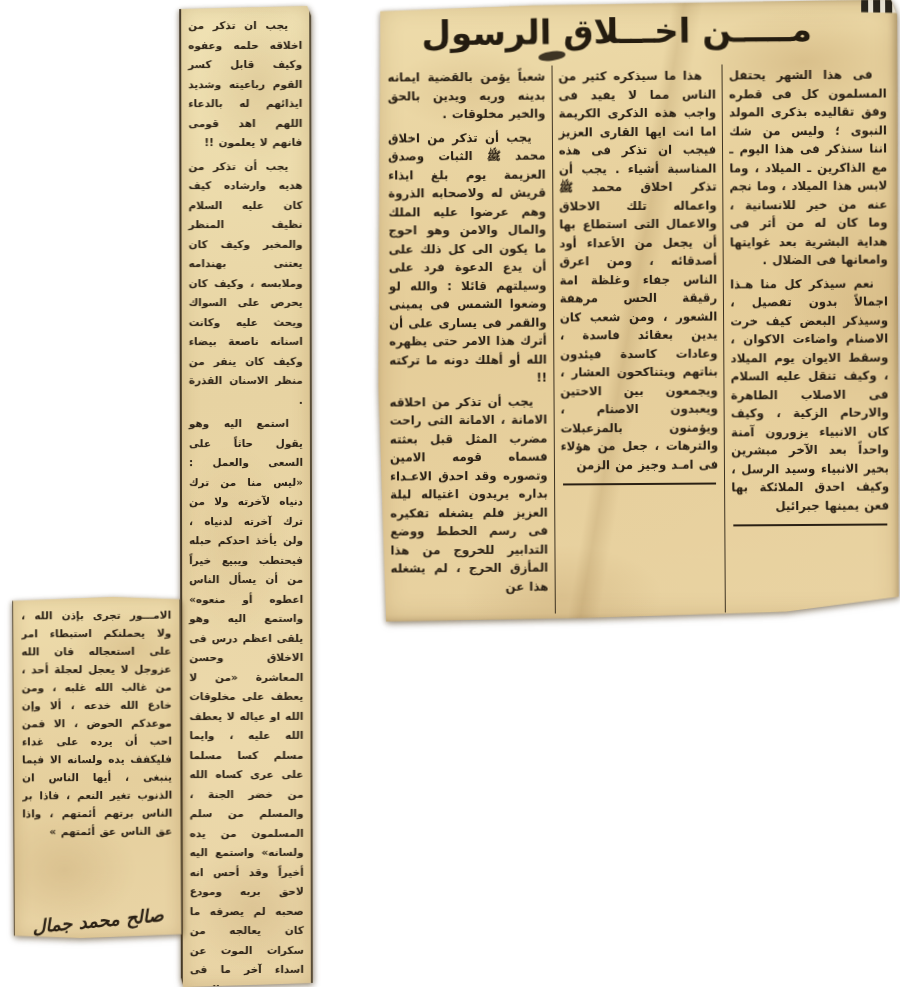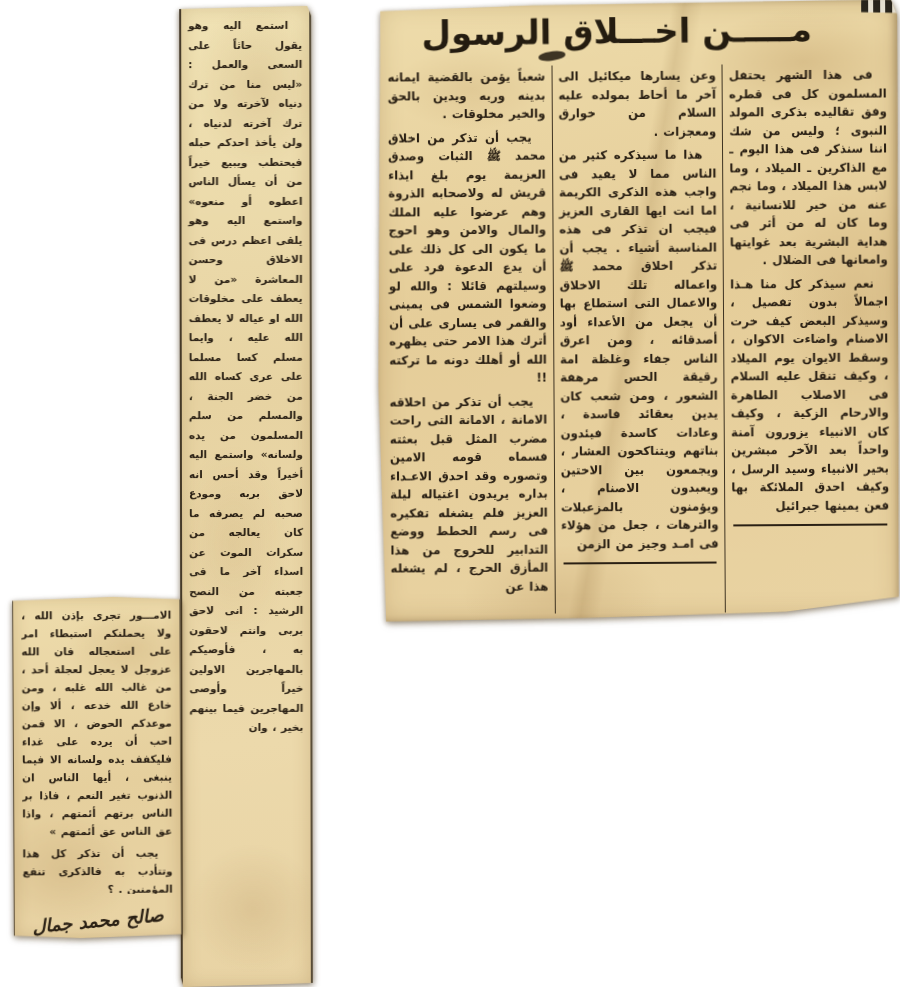--- a/index.html
+++ b/index.html
@@ -102,47 +102,47 @@
       <div class="cols">
         <div class="col">
           <div>
               <p class="para" dir="rtl" lang="ar">فى هذا الشهر يحتفل المسلمون كل فى قطره وفق تقاليده بذكرى المولد النبوى ؛ وليس من شك اننا سنذكر فى هذا اليوم ـ مع الذاكرين ـ الميلاد ، وما لابس هذا الميلاد ، وما نجم عنه من خير للانسانية ، وما كان له من أثر فى هداية البشرية بعد غوايتها وامعانها فى الضلال .</p>
               <p class="para" dir="rtl" lang="ar">نعم سيذكر كل منا هـذا اجمالاً بدون تفصيل ، وسيذكر البعض كيف خرت الاصنام واضاءت الاكوان ، وسقط الايوان يوم الميلاد ، وكيف تنقل عليه السلام فى الاصلاب الطاهرة والارحام الزكية ، وكيف كان الانبياء يزورون آمنة واحداً بعد الآخر مبشرين بخير الانبياء وسيد الرسل ، وكيف احدق الملائكة بها فعن يمينها جبرائيل</p>
             </div>
           <div class="endrule"></div>
         </div>
         <div class="col middle">
           <div>
-              <p class="para cont" dir="rtl" lang="ar">وعن يسارها ميكائيل الى آخر ما أحاط بمولده عليه السلام من خوارق ومعجزات .</p>
               <p class="para" dir="rtl" lang="ar">هذا ما سيذكره كثير من الناس مما لا يفيد فى واجب هذه الذكرى الكريمة اما انت ايها القارى العزيز فيجب ان تذكر فى هذه المناسبة أشياء . يجب أن تذكر اخلاق محمد ﷺ واعماله تلك الاخلاق والاعمال التى استطاع بها أن يجعل من الأعداء أود أصدقائه ، ومن اعرق الناس جفاء وغلظة امة رقيقة الحس مرهفة الشعور ، ومن شعب كان يدين بعقائد فاسدة ، وعادات كاسدة فيئدون بناتهم ويتناكحون العشار ، ويجمعون بين الاختين ويعبدون الاصنام ، ويؤمنون بالمزعبلات والترهات ، جعل من هؤلاء فى امـد وجيز من الزمن</p>
             </div>
           <div class="endrule"></div>
         </div>
         <div class="col">
           <div>
               <p class="para cont" dir="rtl" lang="ar">شعباً يؤمن بالقضية ايمانه بدينه وربه ويدين بالحق والخير مخلوقات .</p>
               <p class="para" dir="rtl" lang="ar">يجب أن تذكر من اخلاق محمد ﷺ الثبات وصدق العزيمة يوم بلغ ايذاء قريش له ولاصحابه الذروة وهم عرضوا عليه الملك والمال والامن وهو احوج ما يكون الى كل ذلك على أن يدع الدعوة فرد على وسيلتهم قائلا : والله لو وضعوا الشمس فى يمينى والقمر فى يسارى على أن أترك هذا الامر حتى يظهره الله أو أهلك دونه ما تركته !!</p>
               <p class="para" dir="rtl" lang="ar">يجب أن تذكر من اخلاقه الامانة ، الامانة التى راحت مضرب المثل قبل بعثته فسماه قومه الامين وتصوره وقد احدق الاعـداء بداره يريدون اغتياله ليلة العزيز فلم يشغله تفكيره فى رسم الخطط ووضع التدابير للخروج من هذا المأزق الحرج ، لم يشغله هذا عن</p>
             </div>
         </div>
       </div>
     </div>
   </div>
 
   <div class="clip-wrap strip-wrap">
     <div class="clipping strip">
       <div>
+          <p class="para small" dir="rtl" lang="ar">يجب ان تذكر من اخلاقه حلمه وعفوه وكيف قابل كسر القوم رباعيته وشديد ايذائهم له بالدعاء اللهم اهد قومى فانهم لا يعلمون !!</p>
+          <p class="para small" dir="rtl" lang="ar">يجب أن تذكر من هديه وارشاده كيف كان عليه السلام نظيف المنظر والمخبر وكيف كان يعتنى بهندامه وملابسه ، وكيف كان يحرص على السواك ويحث عليه وكانت اسنانه ناصعة بيضاء وكيف كان ينفر من منظر الاسنان القذرة .</p>
           <p class="para small" dir="rtl" lang="ar">استمع اليه وهو يقول حاثاً على السعى والعمل : «ليس منا من ترك دنياه لآخرته ولا من ترك آخرته لدنياه ، ولن يأخذ احدكم حبله فيحتطب ويبيع خيراً من أن يسأل الناس اعطوه أو منعوه» واستمع اليه وهو يلقى اعظم درس فى الاخلاق وحسن المعاشرة «من لا يعطف على مخلوقات الله او عياله لا يعطف الله عليه ، وايما مسلم كسا مسلما على عرى كساه الله من خضر الجنة ، والمسلم من سلم المسلمون من يده ولسانه» واستمع اليه أخيراً وقد أحس انه لاحق بربه ومودع صحبه لم يصرفه ما كان يعالجه من سكرات الموت عن اسداء آخر ما فى جعبته من النصح الرشيد : انى لاحق بربى وانتم لاحقون به ، فأوصيكم بالمهاجرين الاولين خيراً وأوصى المهاجرين فيما بينهم بخير ، وان</p>
         </div>
     </div>
   </div>
 
   <div class="clip-wrap note-wrap">
     <div class="clipping note">
       <div class="note-text">
           <p class="para notep cont" dir="rtl" lang="ar">الامـــور تجرى بإذن الله ، ولا يحملنكم استبطاء امر على استعجاله فان الله عزوجل لا يعجل لعجلة أحد ، من غالب الله غلبه ، ومن خادع الله خدعه ، ألا وإن موعدكم الحوض ، الا فمن احب أن يرده على غداء فليكفف يده ولسانه الا فيما ينبغى ، أيها الناس ان الذنوب تغير النعم ، فاذا بر الناس برتهم أئمتهم ، واذا عق الناس عق أئمتهم »</p>
-          <p class="para notep" dir="rtl" lang="ar">يجب أن تذكر كل هذا وتتأدب به فالذكرى تنفع المؤمنين . ؟</p>
         </div>
       <div class="signature" dir="rtl" lang="ar">صالح محمد جمال</div>
     </div>
   </div>
 
 </div>
 
 </body></html>

